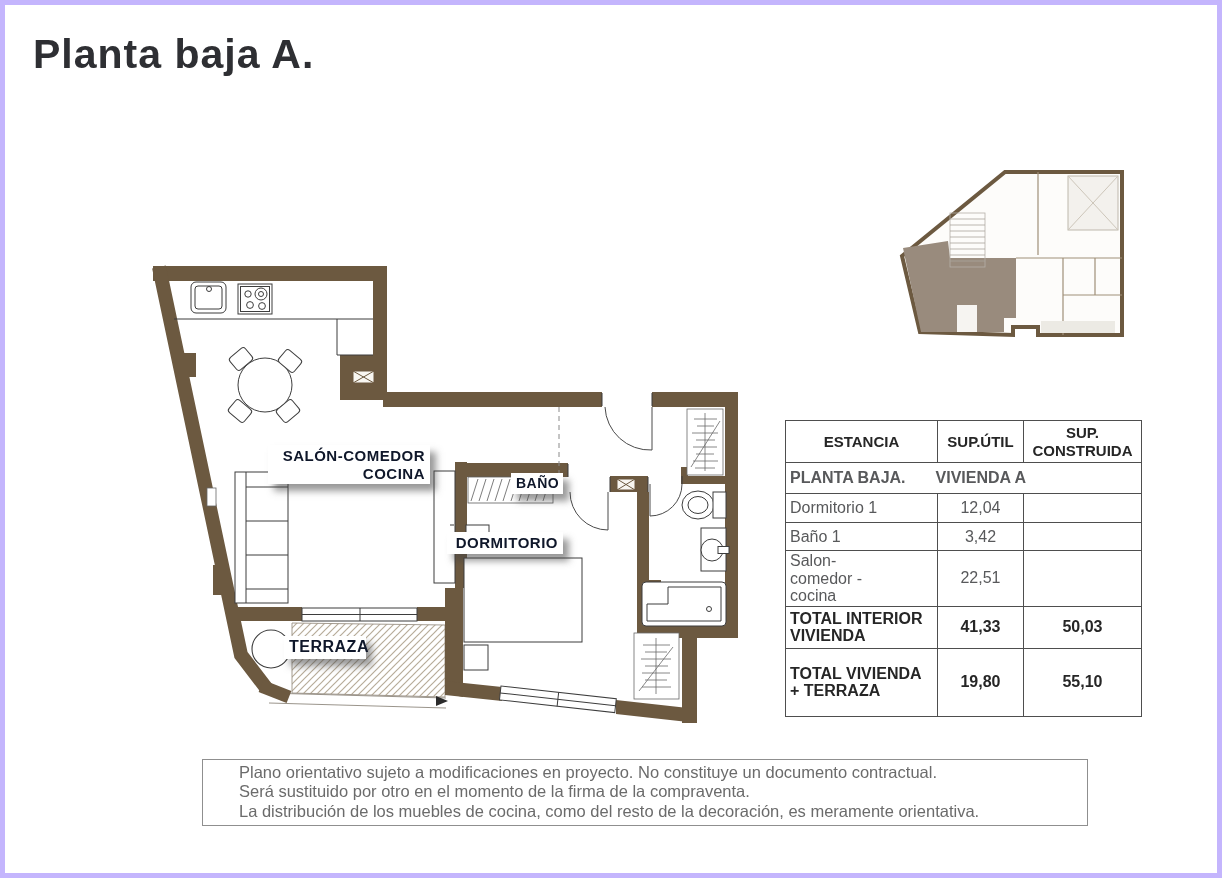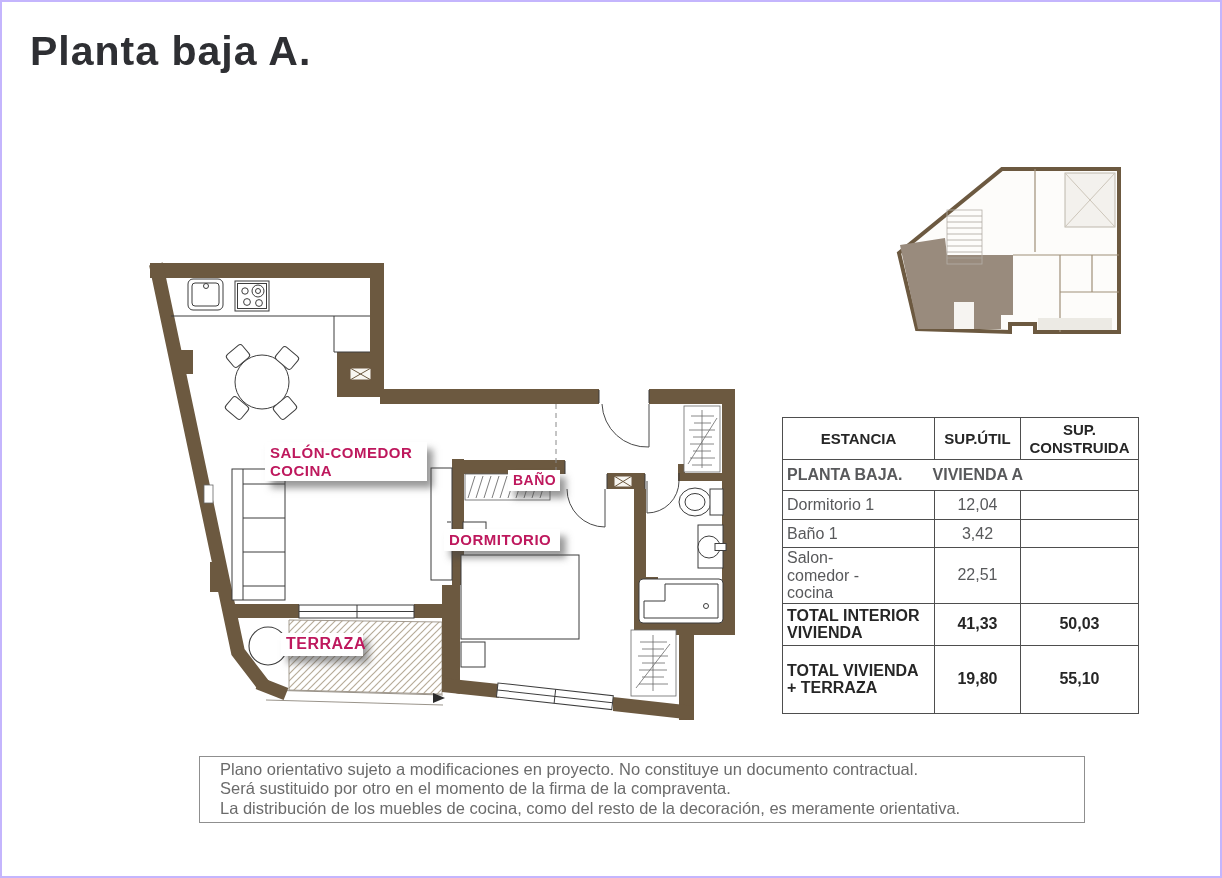--- a/index.html
+++ b/index.html
@@ -1,26 +1,26 @@
 <!DOCTYPE html>
 <html><head>
 <meta charset="utf-8">
 <style>
   html,body{margin:0;padding:0;background:#fff;}
   body{font-family:"Liberation Sans","DejaVu Sans",sans-serif;}
-  .canvas{position:relative;width:1222px;height:878px;background:#ffffff;overflow:hidden;border:2px solid #c4b5fd;box-sizing:border-box;}
+  .canvas{position:relative;width:1222px;height:878px;background:#ffffff;overflow:hidden;border:5px solid #c4b5fd;box-sizing:border-box;}
 
   
   .page-title{position:absolute;left:28px;top:26px;font-size:41px;font-weight:bold;color:#2e2f33;letter-spacing:1px;}
 
   
   .plan{position:absolute;left:140px;top:250px;width:630px;height:490px;}
   .plan svg{position:absolute;left:0;top:0;}
-  .plan-label{position:absolute;background:#ffffff;color:#be185d;font-weight:bold;
-    text-align:left;letter-spacing:.5px;padding:2px 5px;line-height:1.18;
+  .plan-label{position:absolute;background:#ffffff;color:#0f172a;font-weight:bold;
+    text-align:right;letter-spacing:.5px;padding:2px 5px;line-height:1.18;
     white-space:pre-line;box-shadow:6px 7px 7px rgba(70,70,70,.55);}
   .lbl-salon{left:123px;top:190px;width:152px;font-size:15px;}
   .lbl-bano{left:366px;top:218px;width:42px;font-size:14px;}
   .lbl-dorm{left:302px;top:277px;width:106px;font-size:15px;}
   .lbl-terraza{left:139px;top:381px;width:72px;font-size:16px;}
 
   
   .keyplan{position:absolute;left:870px;top:140px;}
 
   
@@ -32,21 +32,21 @@
   .r-head{height:42px;} .r-section{height:31px;} .r-d1{height:29px;} .r-d2{height:28px;}
   .r-d3{height:53px;} .r-t1{height:42px;} .r-d4{height:25px;} .r-t2{height:68px;}
   .cell-name{text-align:left;padding-left:7px;white-space:pre-line;line-height:1.1;}
   .cell-num{text-align:center;}
   .row-total td{font-weight:bold;color:#262626;}
   .section-cell{font-weight:bold;color:#262626;font-size:15.5px;text-align:left;padding-left:9px;}
   .section-cell .sub{margin-left:30px;}
 
   
   .disclaimer{position:absolute;left:197px;top:754px;width:886px;box-sizing:border-box;
-    border:1.5px solid #8f8f8f;background:#fff;padding:3px 10px 4px 20px;
+    border:1.5px solid #8f8f8f;background:#fff;padding:3px 10px 4px 36px;
     font-size:16.5px;color:#6b6b6b;line-height:1.17;}
 </style>
 </head>
 <body>
 
 <div class="canvas">
 
   <div class="page-title">Planta baja A.</div>
 
   <div class="plan">

